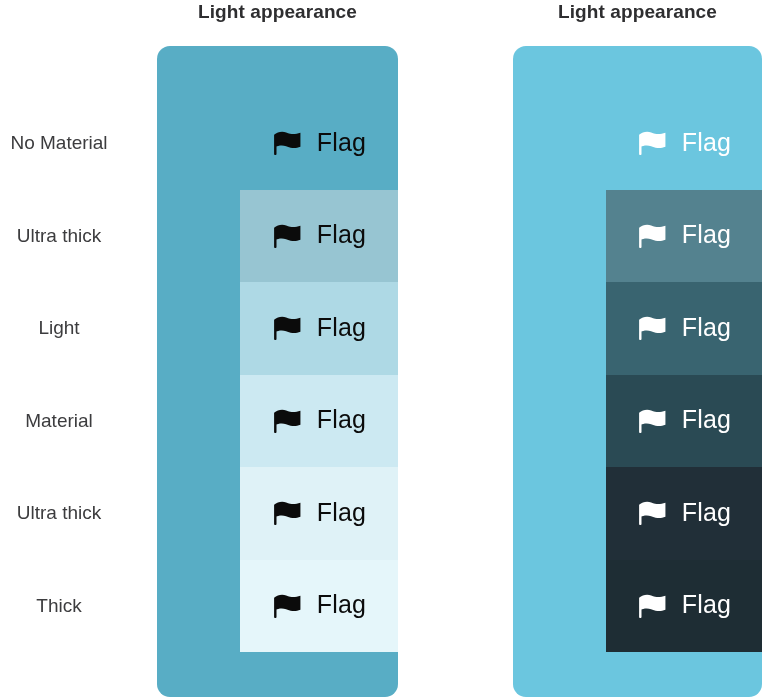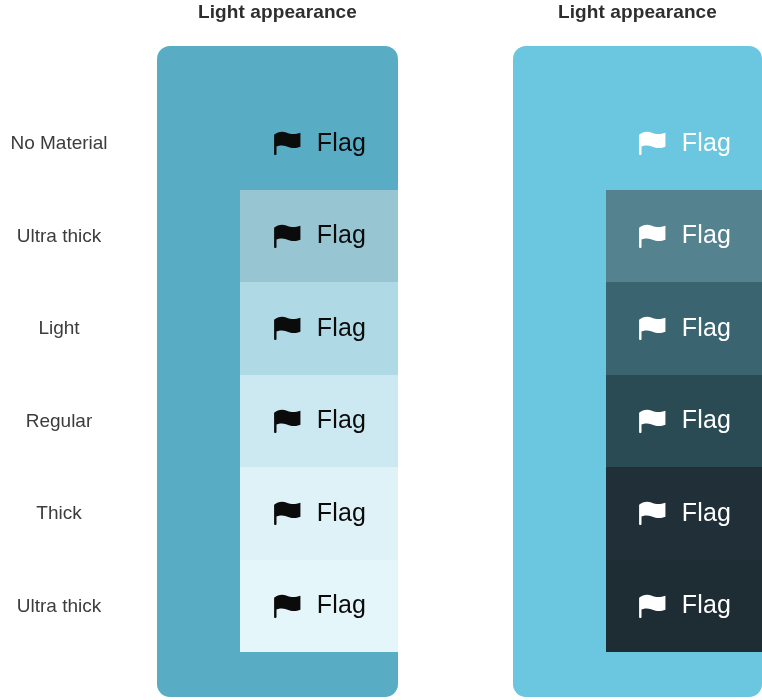--- a/index.html
+++ b/index.html
@@ -51,23 +51,23 @@
 </head>
 <body>
 
 <div class="col-header light">Light appearance</div>
 <div class="col-header dark">Light appearance</div>
 
 <div class="labels-col">
   <div class="row-label">No Material</div>
   <div class="row-label">Ultra thick</div>
   <div class="row-label">Light</div>
-  <div class="row-label">Regular</div>
+  <div class="row-label">Material</div>
+  <div class="row-label">Ultra thick</div>
   <div class="row-label">Thick</div>
-  <div class="row-label">Ultra thick</div>
 </div>
 
 <div class="panel light" style="background-color: rgb(88, 173, 197); color: rgb(11, 11, 11);">
   <div class="mat-row" style="background-color: transparent;">
     <span class="flag-icon">
       <svg width="30" height="26" viewBox="0 0 40 34" fill="currentColor" aria-hidden="true">
         <path d="M2.8 6 C 6 3.4, 9.5 2, 13.5 2 C 17.5 2, 20.5 3.8, 24 4.6 C 28 5.5, 32.5 5.2, 37.9 3.4 L37.9 22 C 33 24, 29 24.3, 24.8 23.2 C 20.5 22.1, 17 20.3, 13 20.3 C 9.5 20.3, 6.4 21.3, 6 21.6 L6 31.8 C 6 32.5, 5.3 33.1, 4.4 33.1 C 3.5 33.1, 2.8 32.5, 2.8 31.8 Z"></path>
       </svg>
     </span>
     <span class="flag-text">Flag</span>

